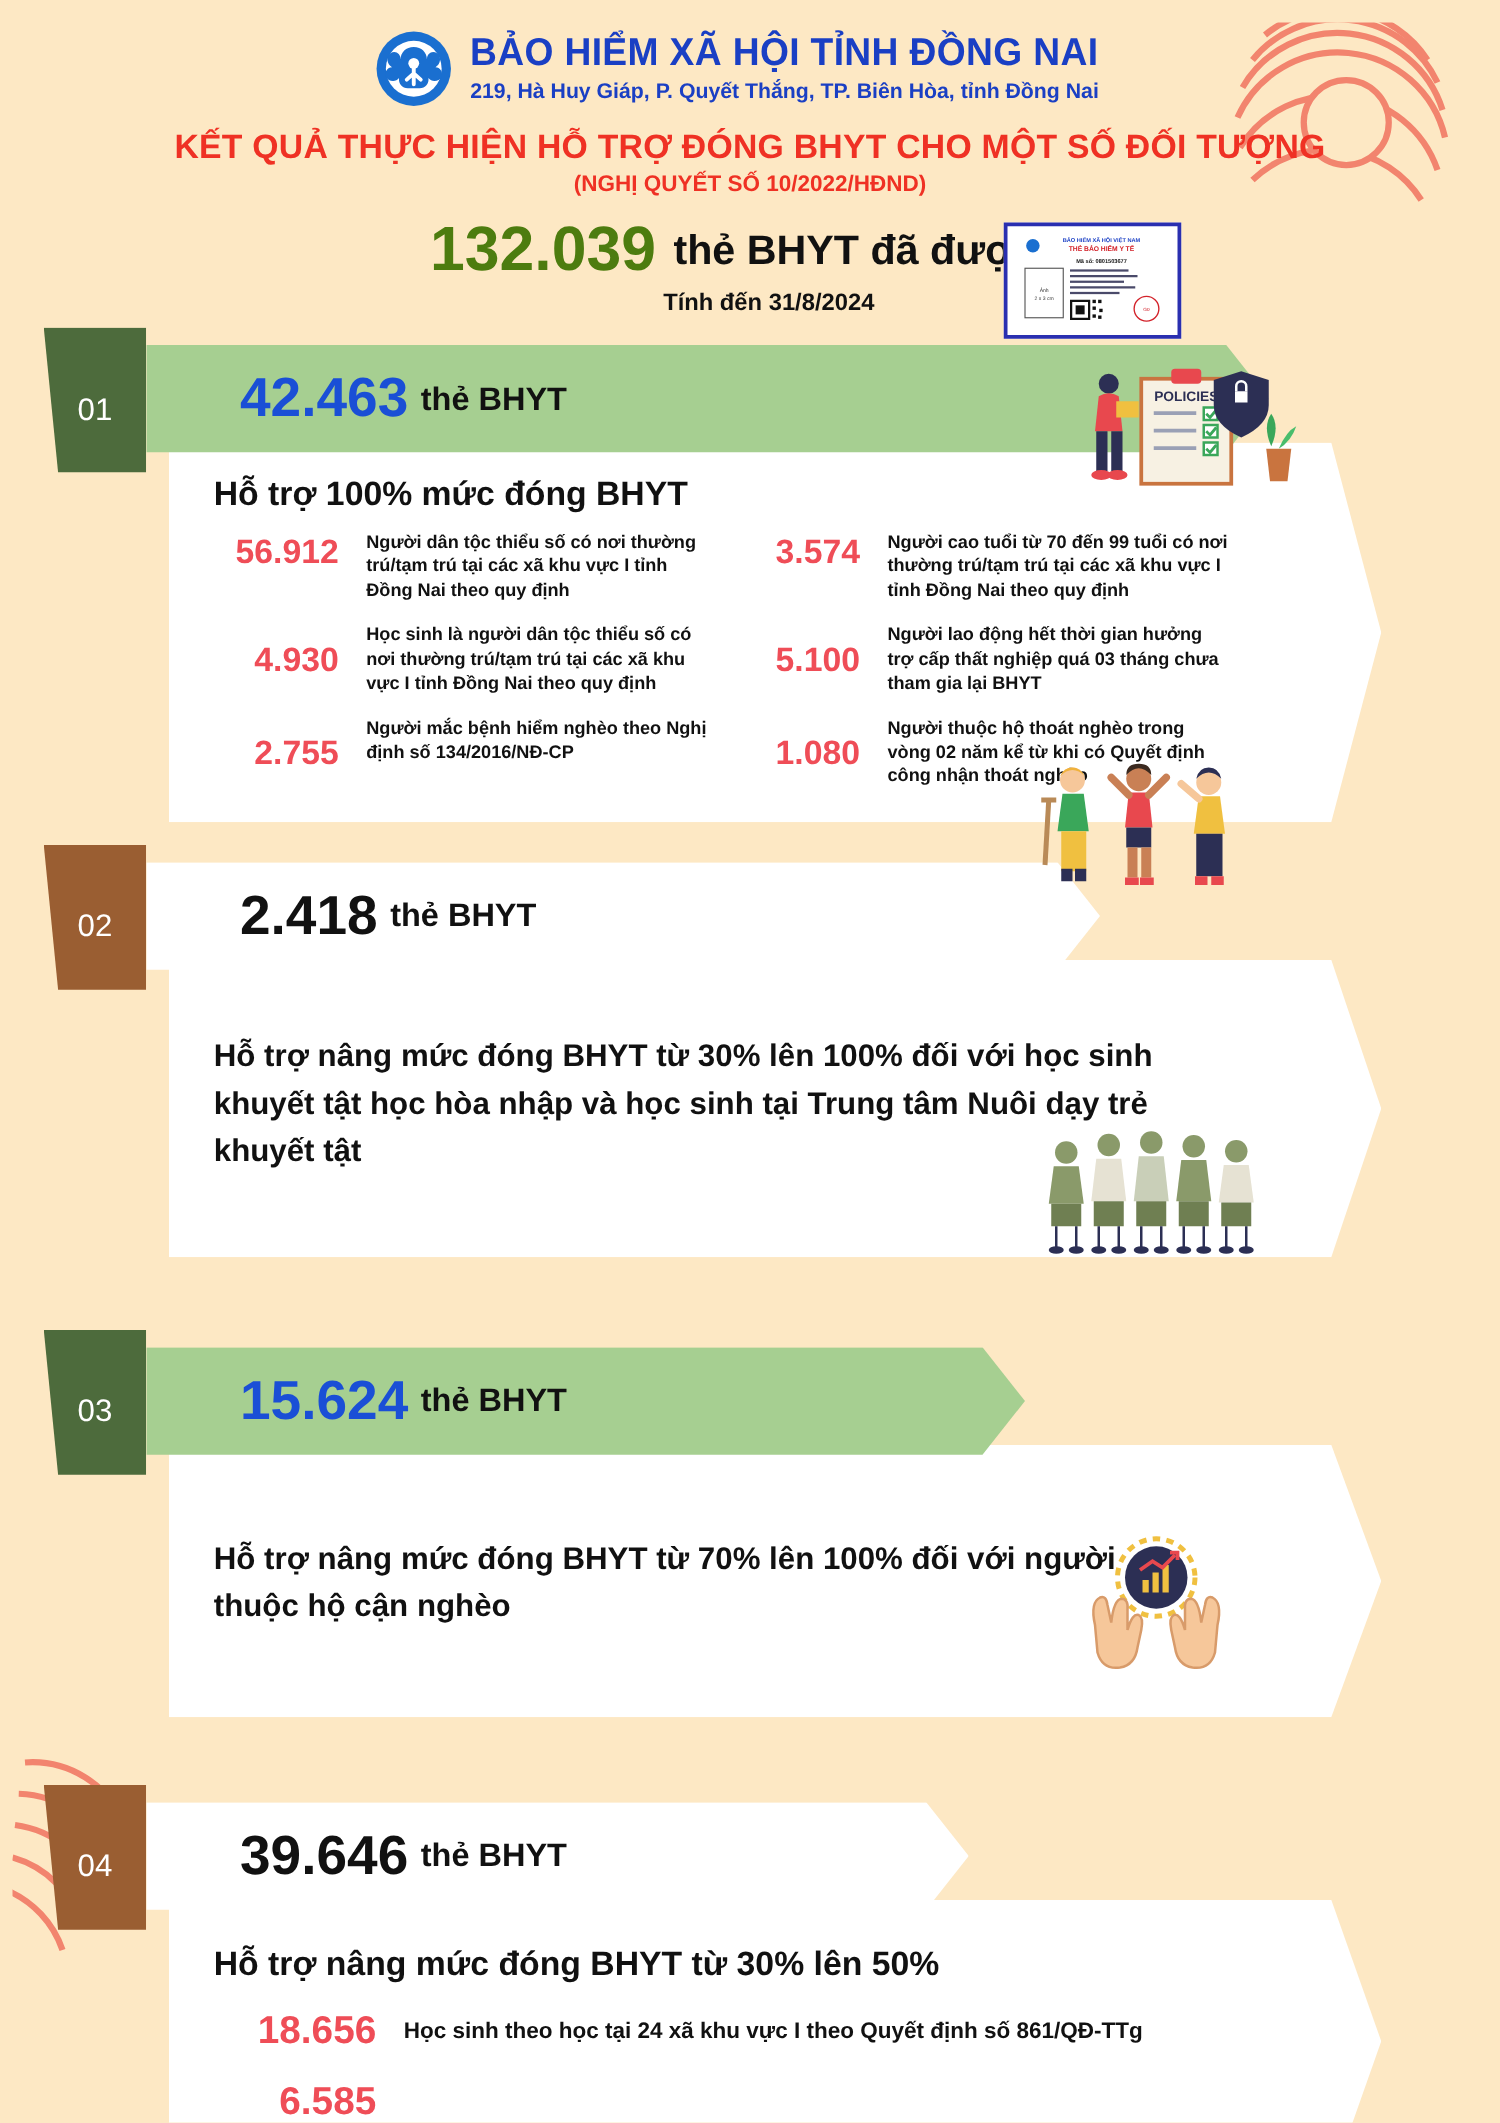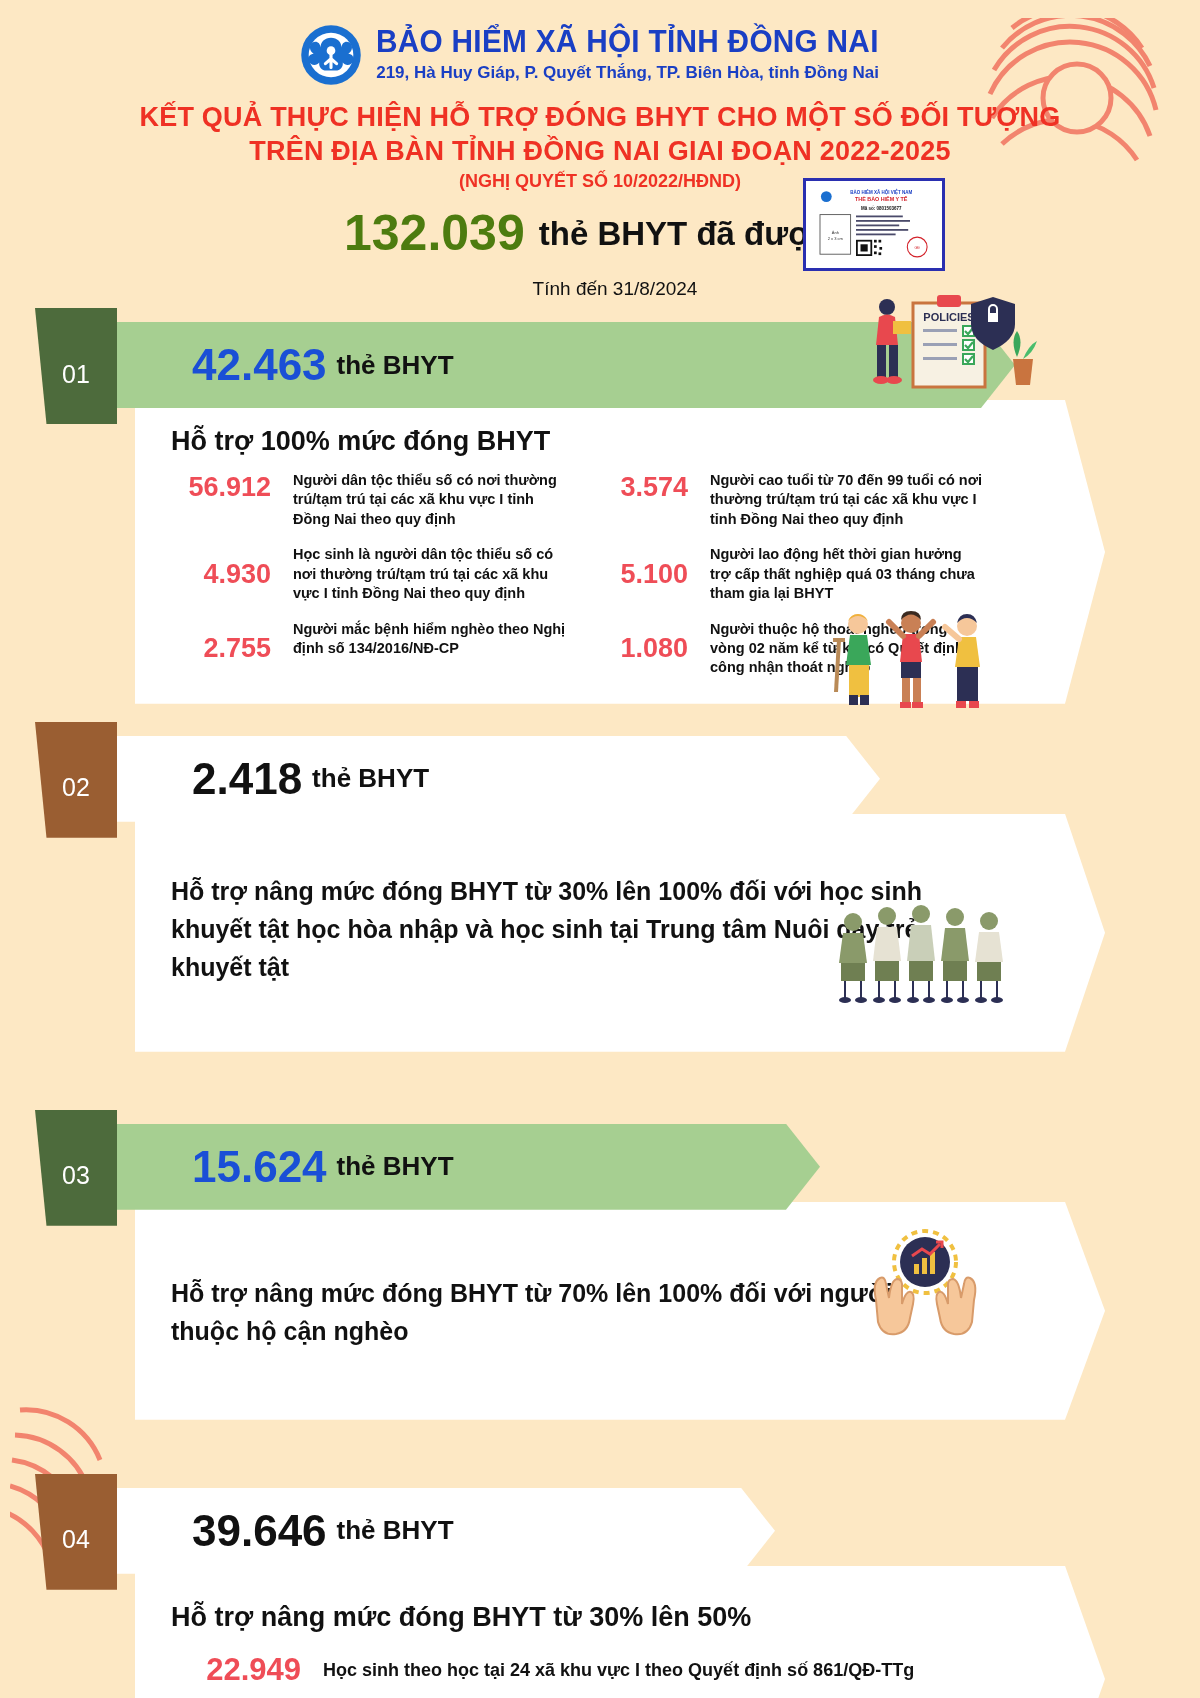--- a/index.html
+++ b/index.html
@@ -91,22 +91,22 @@
   }
   .total-label {
     color: #111;
     font-size: 33px;
     font-weight: bold;
     line-height: 1;
   }
   .total-asof {
     color: #111;
     font-size: 19px;
-    font-weight: normal;
-    margin-top: 20px;
+    font-weight: bold;
+    margin-top: 8px;
     padding-left: 30px;
   }
 
   
   .bhyt-card {
     position: absolute;
     top: 178px; right: 255px;
     width: 142px; height: 93px;
     background: #fff;
     border: 3px solid #2a2fb0;
@@ -270,21 +270,20 @@
       </g>
     </svg>
     <div class="org-text">
       <div class="org-name">BẢO HIỂM XÃ HỘI TỈNH ĐỒNG NAI</div>
       <div class="org-addr">219, Hà Huy Giáp, P. Quyết Thắng, TP. Biên Hòa, tỉnh Đồng Nai</div>
     </div>
   </div>
 
   <div class="title-block">
     <div class="title-line">KẾT QUẢ THỰC HIỆN HỖ TRỢ ĐÓNG BHYT CHO MỘT SỐ ĐỐI TƯỢNG</div>
-    <div class="title-line">TRÊN ĐỊA BÀN TỈNH ĐỒNG NAI GIAI ĐOẠN 2022-2025</div>
     <div class="title-sub">(NGHỊ QUYẾT SỐ 10/2022/HĐND)</div>
   </div>
 
   <div class="total-row">
     <div class="total-num">132.039</div>
     <div class="total-label">thẻ BHYT đã được cấp</div>
   </div>
   <div class="total-asof">Tính đến 31/8/2024</div>
 </div>
 
@@ -502,21 +501,21 @@
     <div class="num-tab brown">04</div>
     <div class="band peach" style="margin-right:425px;">
       <span class="band-num black">39.646</span>
       <span class="band-unit">thẻ BHYT</span>
     </div>
   </div>
   <div class="panel" style="padding:36px 150px 46px 36px;">
     <div class="panel-title">Hỗ trợ nâng mức đóng BHYT từ 30% lên 50%</div>
     <div class="stat-list">
       <div class="stat">
-        <span class="stat-num">22.949</span>
+        <span class="stat-num">18.656</span>
         <span class="stat-desc">Học sinh theo học tại 24 xã khu vực I theo Quyết định số 861/QĐ-TTg</span>
       </div>
       <div class="stat">
         <span class="stat-num">6.585</span>
 
       </div>
     </div>
   </div>
 </div>
 

